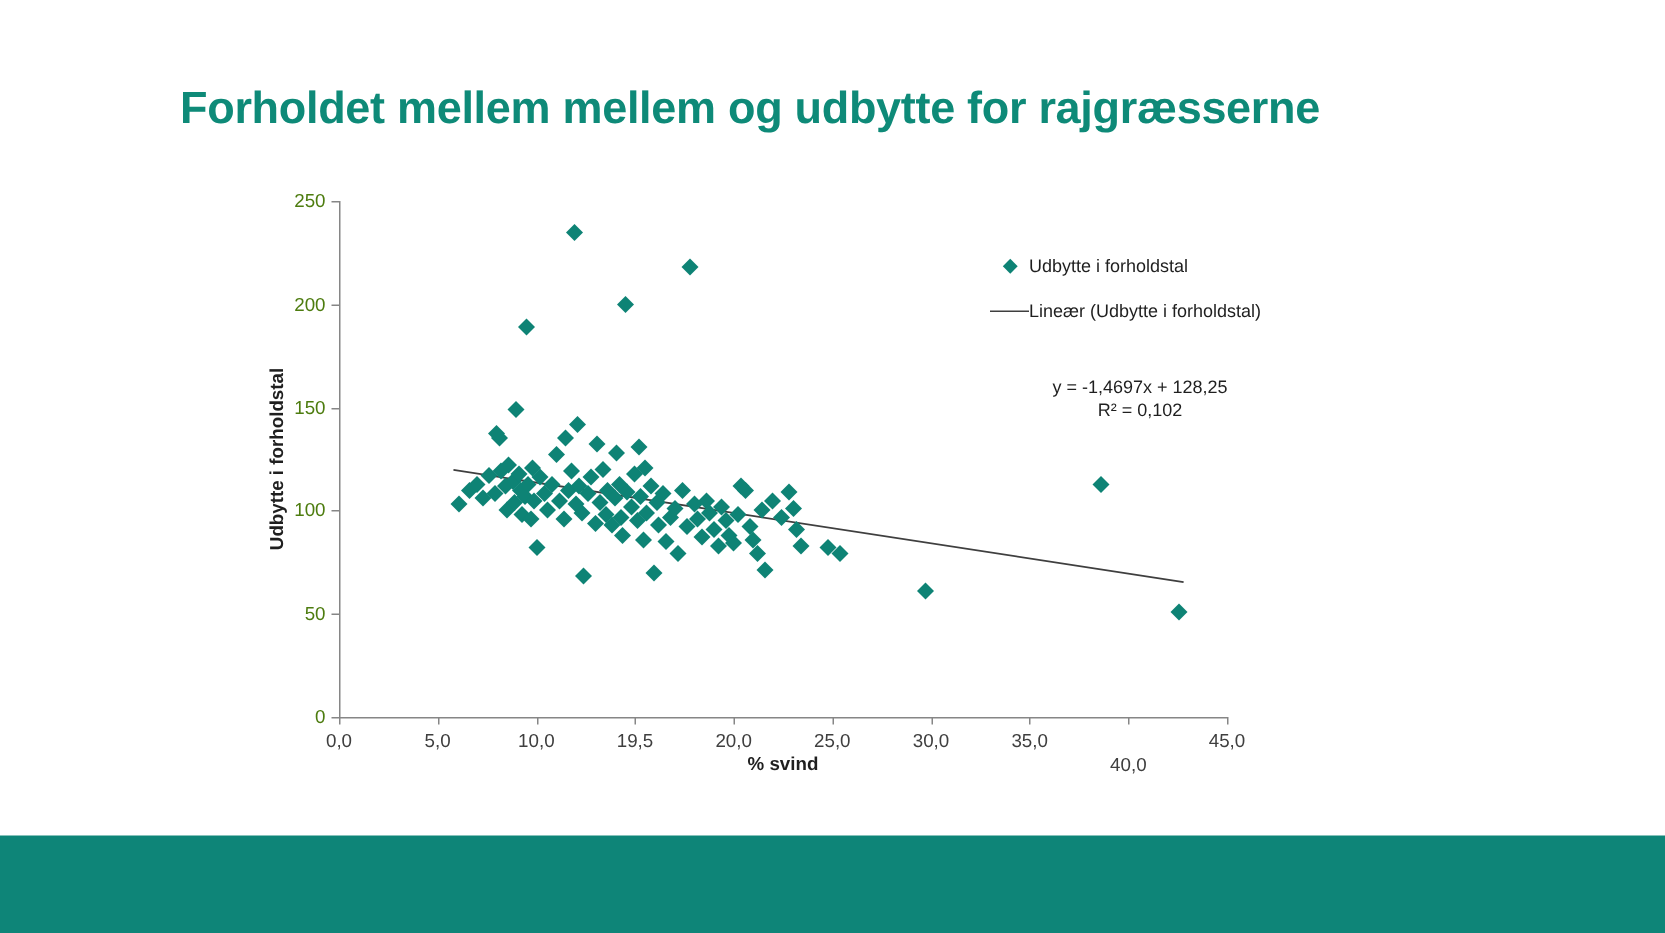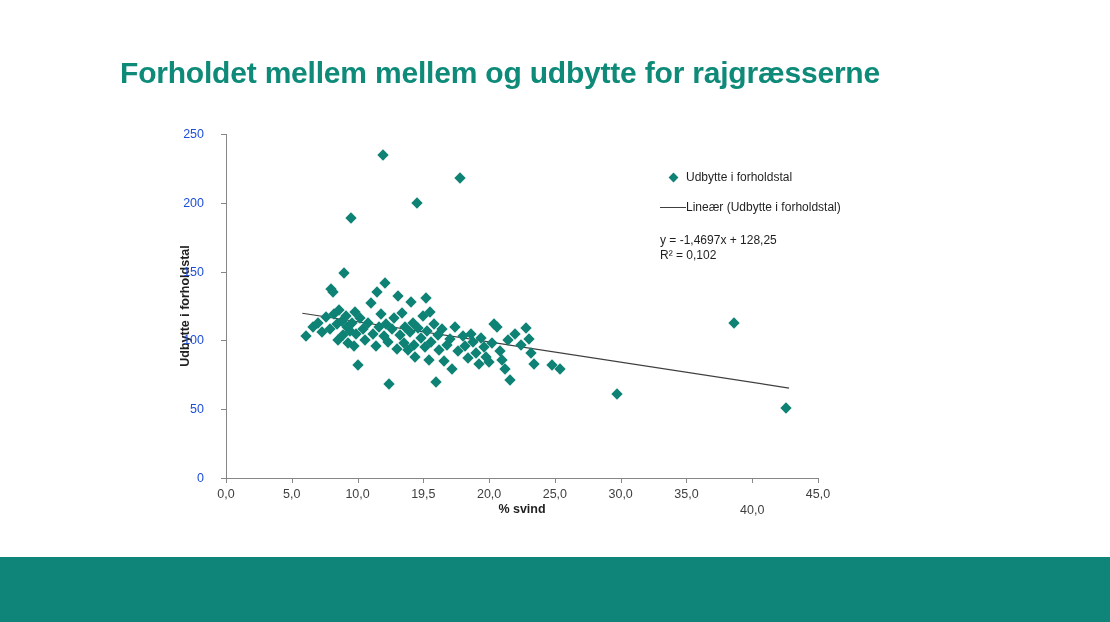--- a/index.html
+++ b/index.html
@@ -79,24 +79,24 @@
   .tick-mark-x {
     position: absolute;
     top: 0px;
     width: 1px;
     height: 5px;
     background: #868686;
   }
   .tick-label-y {
     position: absolute;
     right: 100%;
-    margin-right: 22px;
+    margin-right: 9px;
     transform: translateY(-50%);
     font-size: 12.5px;
-    color: #1d4ed8;
+    color: #4d7c0f;
     white-space: nowrap;
   }
   .tick-label-x {
     position: absolute;
     top: 9px;
     transform: translateX(-50%);
     font-size: 12.5px;
     color: #3f3f3f;
     white-space: nowrap;
   }
@@ -173,23 +173,23 @@
     background: #3f3f3f;
   }
   .legend-label {
     font-size: 12px;
     color: #1f1f1f;
     white-space: nowrap;
   }
   #equation-block {
     position: absolute;
     left: 660px;
-    top: 233px;
+    top: 251px;
     width: 200px;
-    text-align: left;
+    text-align: center;
     font-size: 12px;
     color: #1f1f1f;
     line-height: 15px;
   }
   
   #footer-band {
     position: absolute;
     left: 0;
     top: 557px;
     width: 1110px;

